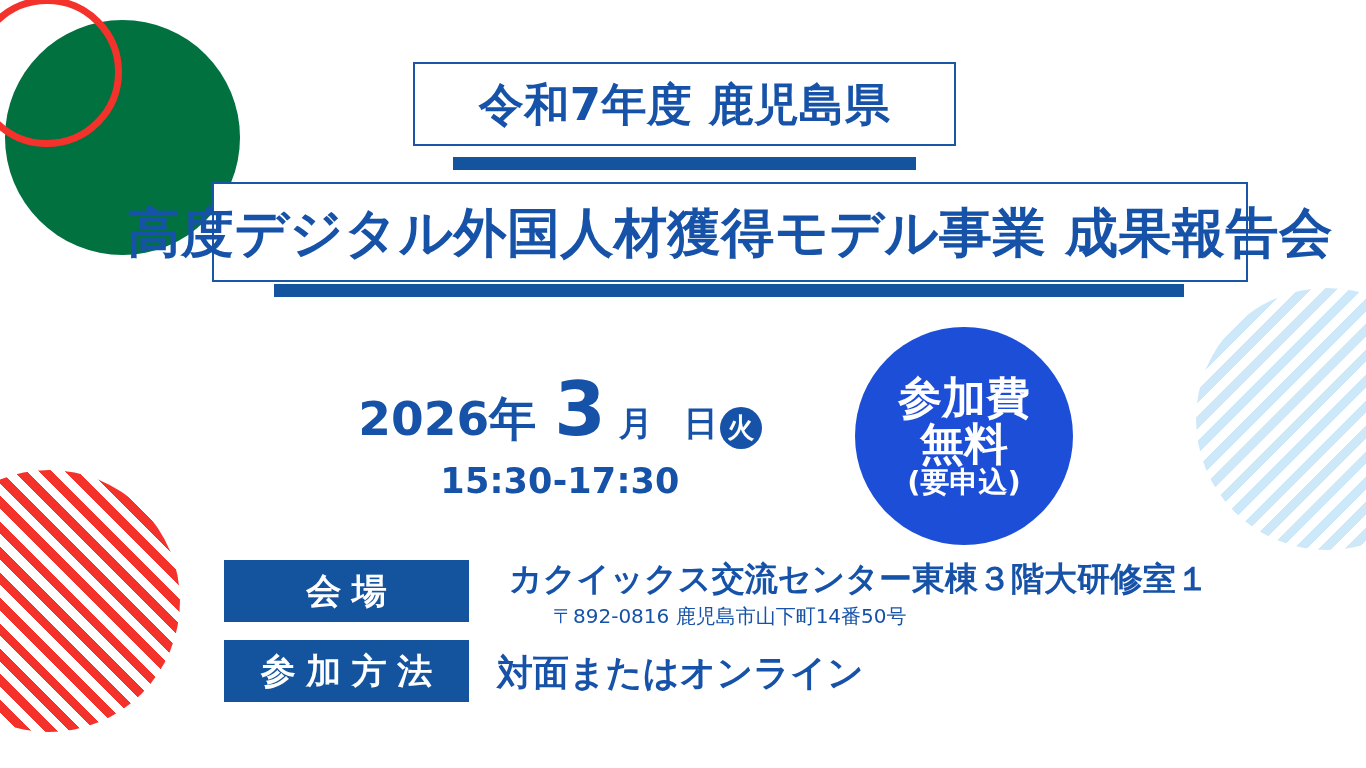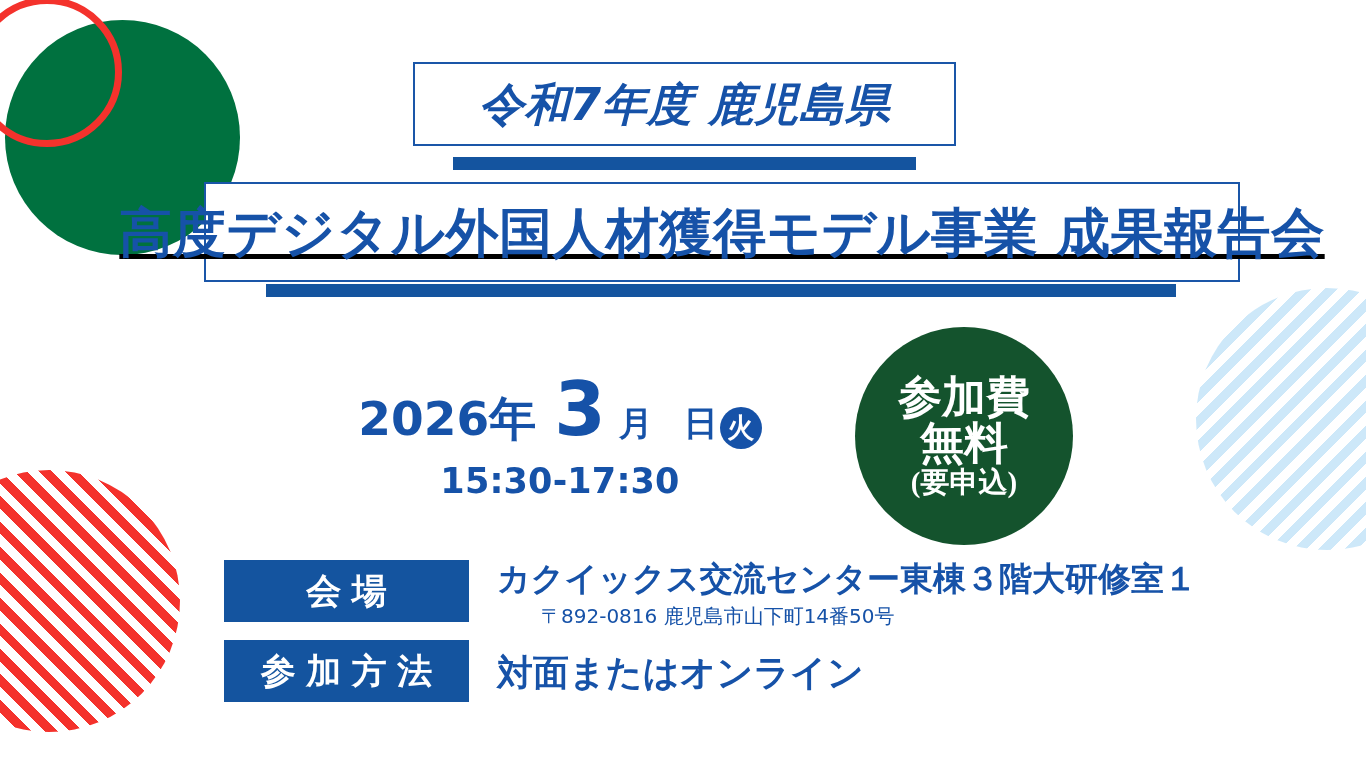--- a/index.html
+++ b/index.html
@@ -96,29 +96,29 @@
 
   .title-text {
     color: #1652A8;
     font-weight: bold;
     letter-spacing: 0.01em;
     white-space: nowrap;
     line-height: 1;
   }
 
   #title-block-1 { left: 413px; top: 62px; }
-  #title-block-1 .title-box { width: 543px; height: 84px; font-style: italic; }
+  #title-block-1 .title-box { width: 543px; height: 84px; }
   #title-block-1 .title-text { font-size: 45px; }
   #title-block-1 .title-shadow {
     left: 40px;
     width: 463px;
     top: 95px;
   }
 
-  #title-block-2 { left: 204px; top: 182px; text-decoration: underline; }
+  #title-block-2 { left: 212px; top: 182px; }
   #title-block-2 .title-box { width: 1036px; height: 100px; }
   #title-block-2 .title-text { font-size: 53px; }
   #title-block-2 .title-shadow {
     left: 62px;
     width: 910px;
     top: 102px;
   }
 
   
   #date-block {
@@ -169,46 +169,45 @@
   }
 
   
   #fee-badge {
     position: absolute;
     left: 855px;
     top: 327px;
     width: 218px;
     height: 218px;
     border-radius: 50%;
-    background: #14532d;
+    background: #1d4ed8;
     color: #ffffff;
     display: flex;
     flex-direction: column;
     align-items: center;
     justify-content: center;
     text-align: center;
     line-height: 1.05;
-    font-family: Liberation Serif, serif;
   }
   #fee-badge .fee-l1 { font-size: 44px; font-weight: bold; }
   #fee-badge .fee-l2 { font-size: 44px; font-weight: bold; }
   #fee-badge .fee-l3 { font-size: 29px; font-weight: bold; }
 
   
   #info-block {
     position: absolute;
     left: 224px;
     top: 560px;
   }
 
   .info-row {
     display: flex;
     align-items: flex-start;
   }
-  #info-row-venue { margin-bottom: 12px; }
+  #info-row-venue { margin-bottom: 12px; gap: 12px; }
 
   .info-tag {
     flex: none;
     width: 245px;
     background: #14549F;
     color: #ffffff;
     font-size: 35px;
     font-weight: bold;
     text-align: center;
     line-height: 1;

